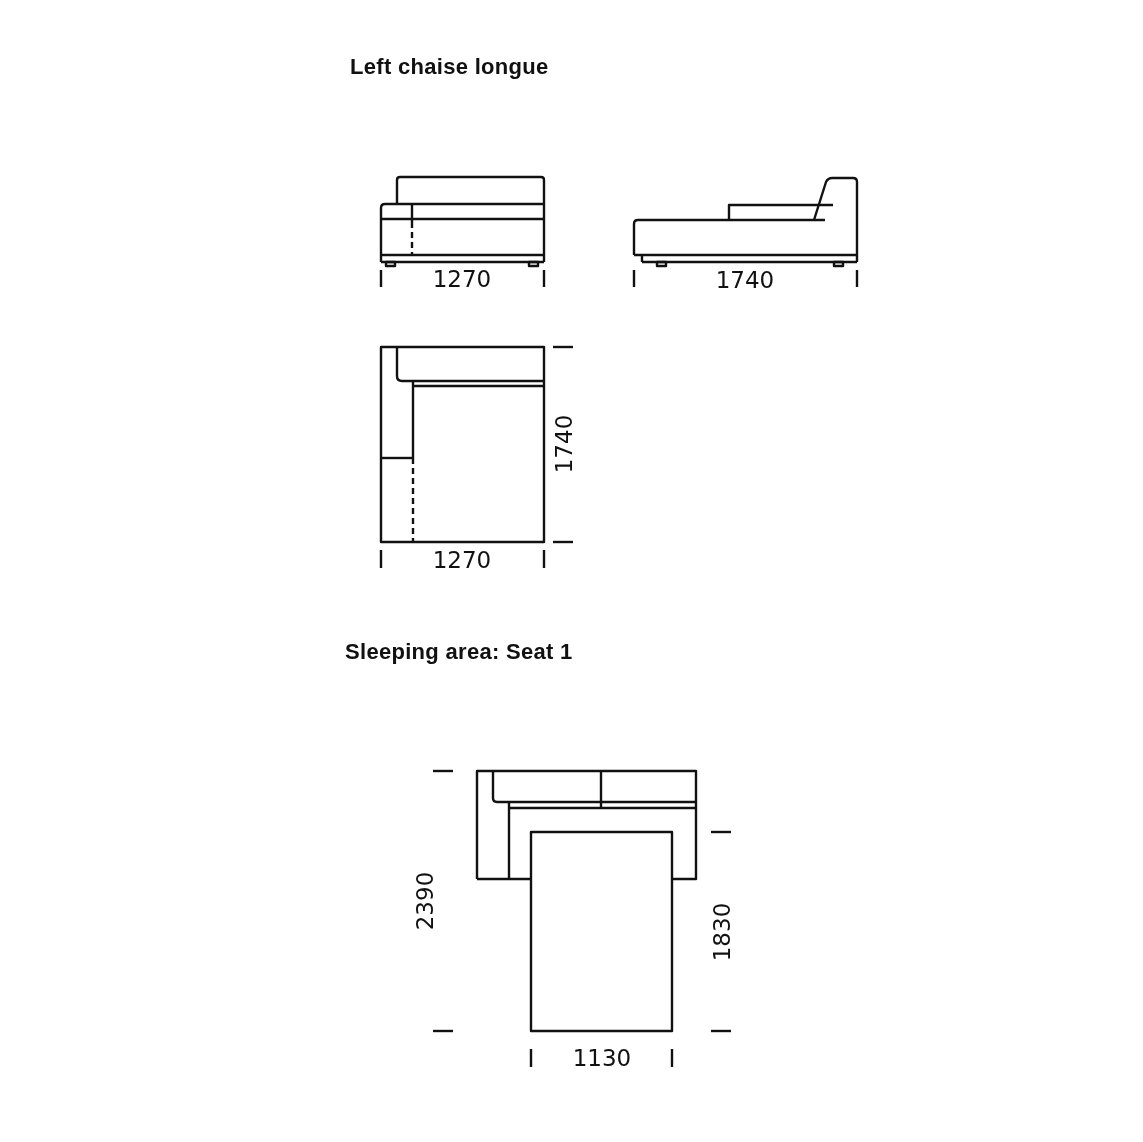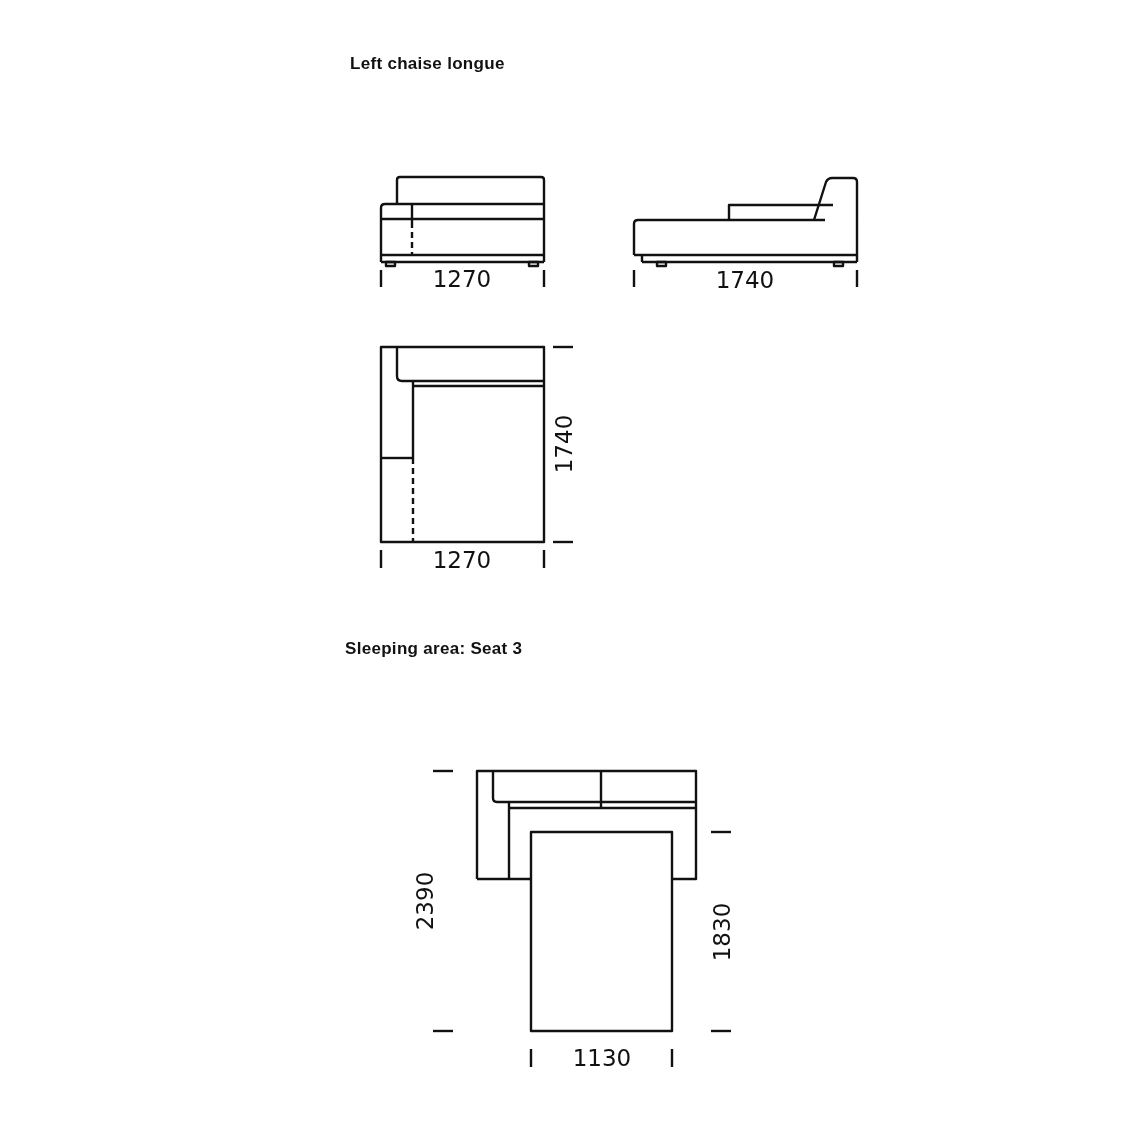--- a/index.html
+++ b/index.html
@@ -1,30 +1,30 @@
 <!DOCTYPE html>
 <html><head>
 <meta charset="utf-8">
 <style>
   html, body { margin: 0; padding: 0; background: #ffffff; }
   body { width: 1143px; height: 1142px; position: relative; overflow: hidden;
          font-family: "Liberation Sans", "DejaVu Sans", sans-serif; color: #111111; }
-  .heading { position: absolute; font-weight: bold; font-size: 17px; letter-spacing: 0.3px; color: #111; }
+  .heading { position: absolute; font-weight: bold; font-size: 22px; letter-spacing: 0.3px; color: #111; }
   #h1 { left: 350px; top: 54px; }
   #h2 { left: 345px; top: 639px; }
   svg { position: absolute; left: 0; top: 0; }
   .ln { stroke: #111; stroke-width: 2.4; fill: none; stroke-linejoin: round; stroke-linecap: butt; }
   .dash { stroke-dasharray: 6 4; }
   .dim { font-family: "DejaVu Sans", "Liberation Sans", sans-serif; font-size: 23px; fill: #111; font-weight: normal; }
 </style>
 </head>
 <body>
 
 <div class="heading" id="h1">Left chaise longue</div>
-<div class="heading" id="h2">Sleeping area:  Seat 3</div>
+<div class="heading" id="h2">Sleeping area:  Seat 1</div>
 
 <svg width="1143" height="1142" viewBox="0 0 1143 1142">
 
   <g>
     <path class="ln" d="M397 204 V180 Q397 177 400 177 H541 Q544 177 544 180 V204"></path>
     <path class="ln" d="M381 262 V208 Q381 204 385 204 H544"></path>
     <line class="ln" x1="381" y1="219" x2="544" y2="219"></line>
     <line class="ln" x1="544" y1="204" x2="544" y2="262"></line>
     <line class="ln" x1="412" y1="204" x2="412" y2="222"></line>
     <line class="ln dash" x1="412" y1="222" x2="412" y2="255"></line>

